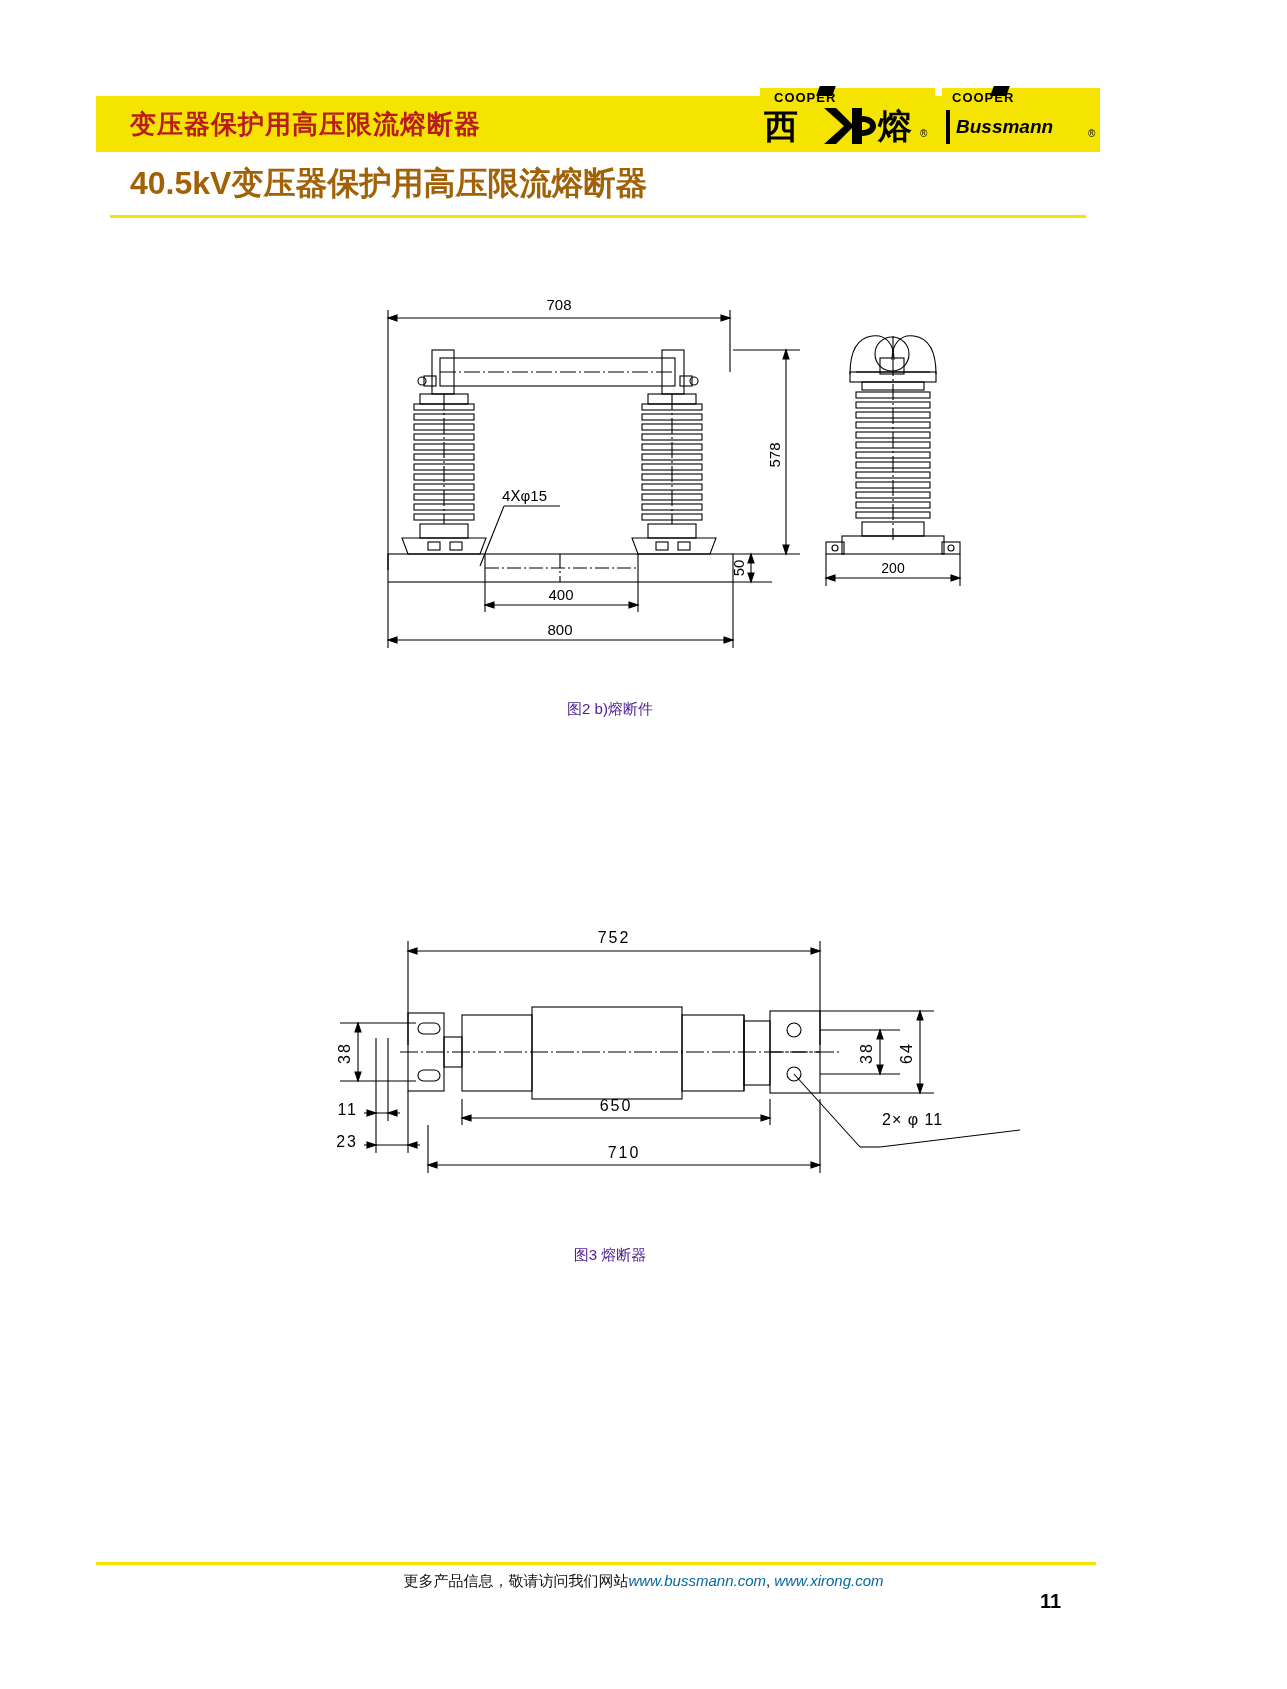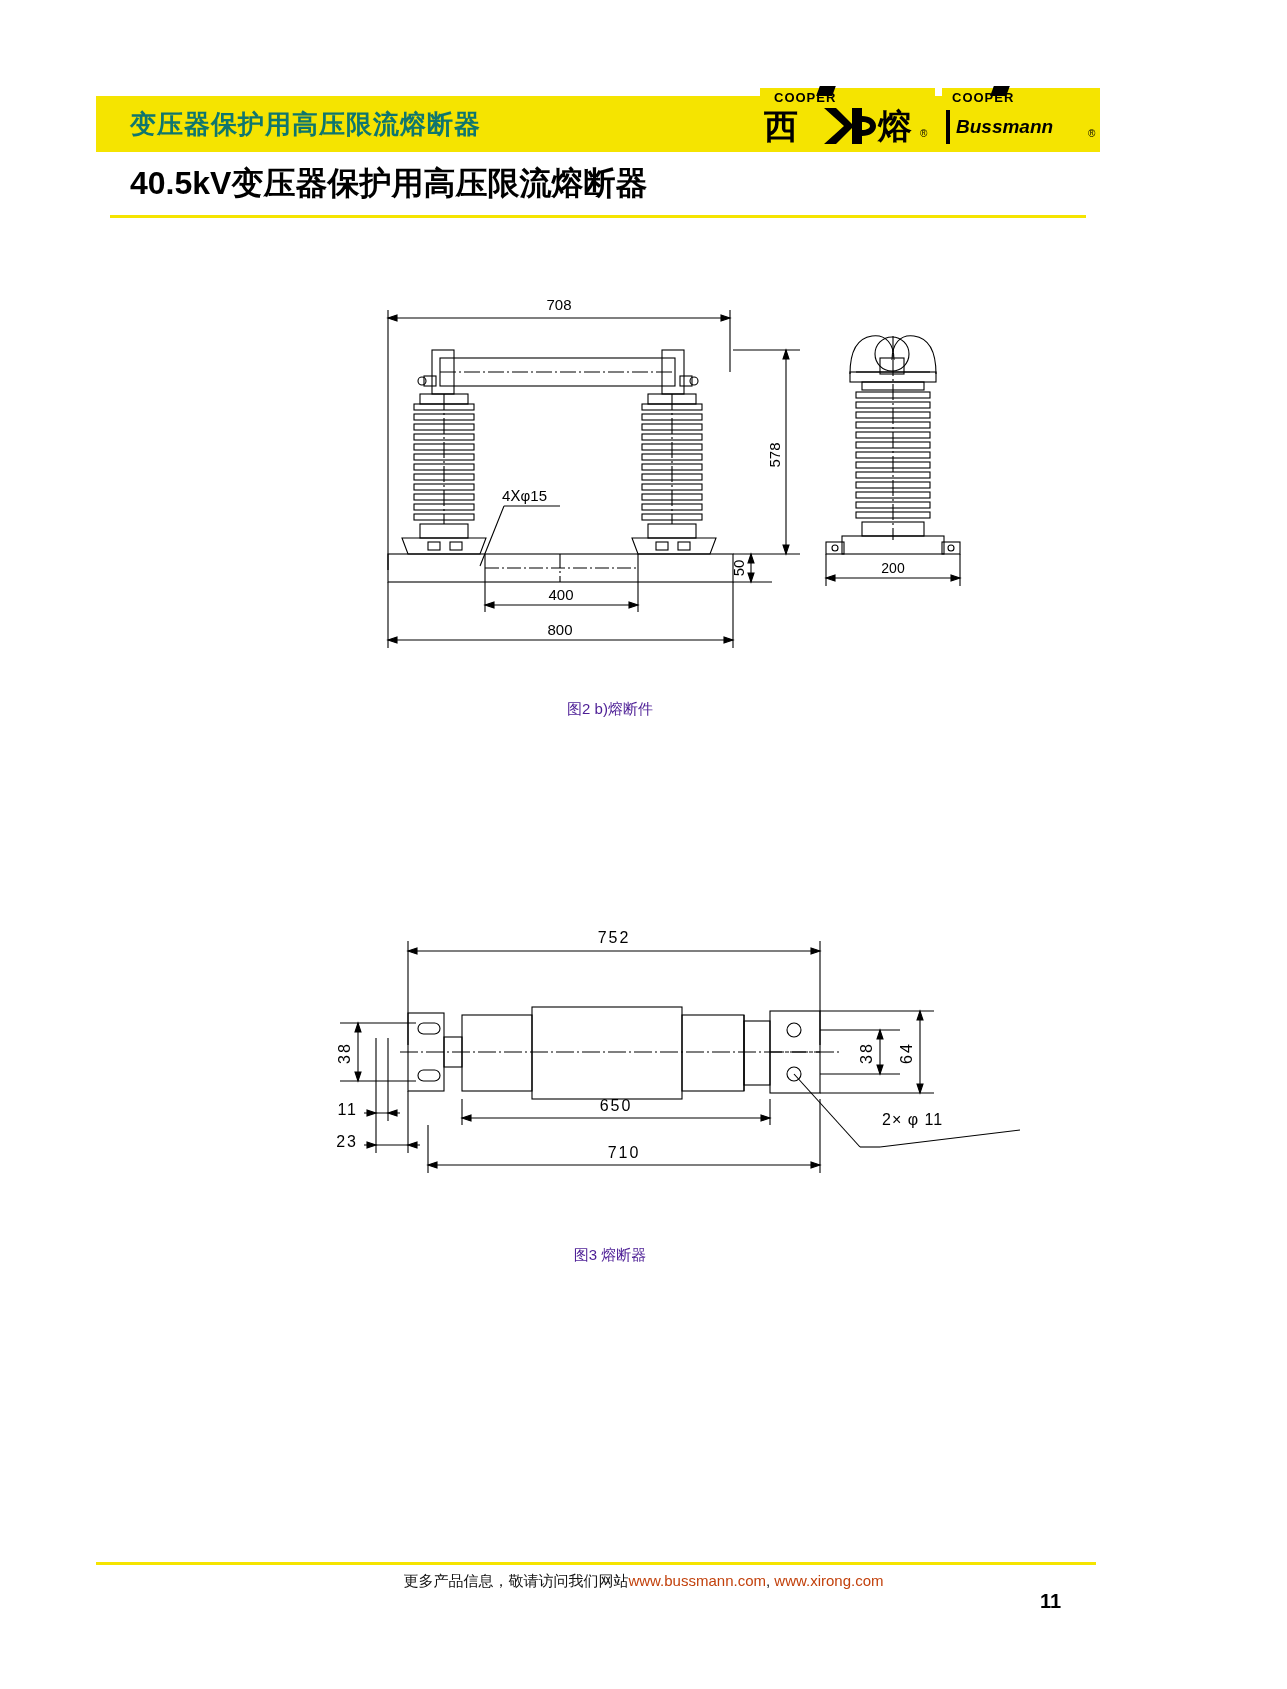--- a/index.html
+++ b/index.html
@@ -32,21 +32,21 @@
     background: #f5e400;
   }
   .header-title {
     position: absolute;
     left: 130px;
     top: 106px;
     font-size: 26px;
     font-weight: bold;
     letter-spacing: 1px;
     line-height: 36px;
-    color: #0f766e;
+    color: #b91c1c;
   }
   .logo-area {
     position: absolute;
     left: 760px;
     top: 80px;
     width: 340px;
     height: 75px;
   }
   .logo-xr {
     position: absolute;
@@ -145,21 +145,21 @@
     background: #000;
   }
 
   .main-title {
     position: absolute;
     left: 130px;
     top: 162px;
     font-size: 32px;
     font-weight: bold;
     letter-spacing: 0px;
-    color: #000000;
+    color: #a16207;
   }
   .title-rule {
     position: absolute;
     left: 110px;
     top: 215px;
     width: 976px;
     height: 3px;
     background: #f5e400;
   }
 
@@ -186,21 +186,21 @@
   }
   .footer-text {
     position: absolute;
     left: 0;
     top: 1572px;
     width: 1287px;
     text-align: center;
     font-size: 15px;
     color: #111;
   }
-  .footer-text .lnk { color: #c2410c; }
+  .footer-text .lnk { color: #0369a1; font-style: italic; }
   .page-number {
     position: absolute;
     left: 1040px;
     top: 1590px;
     font-size: 20px;
     font-weight: bold;
     color: #000;
   }
   svg { display: block; }
   text { font-family: "Liberation Sans", sans-serif; }

